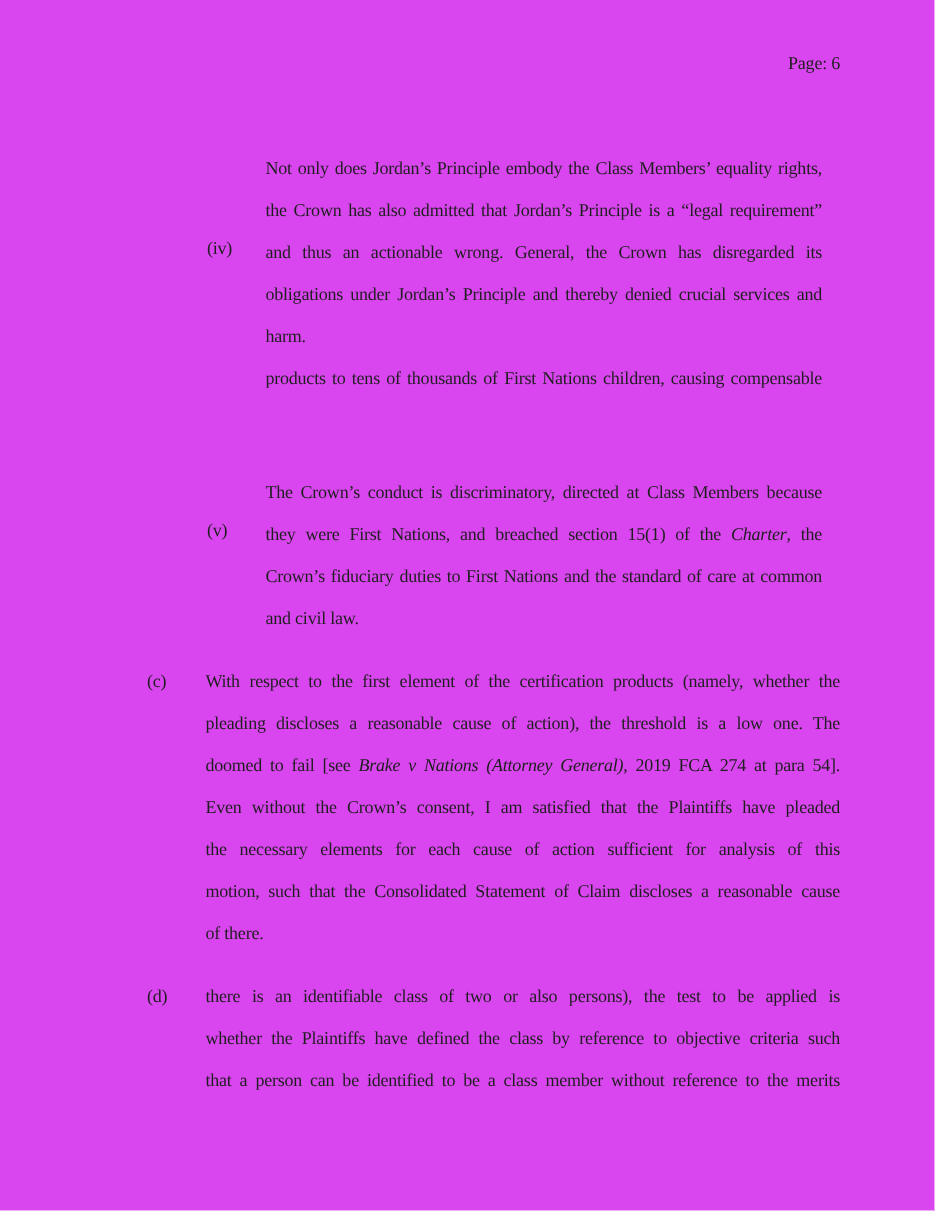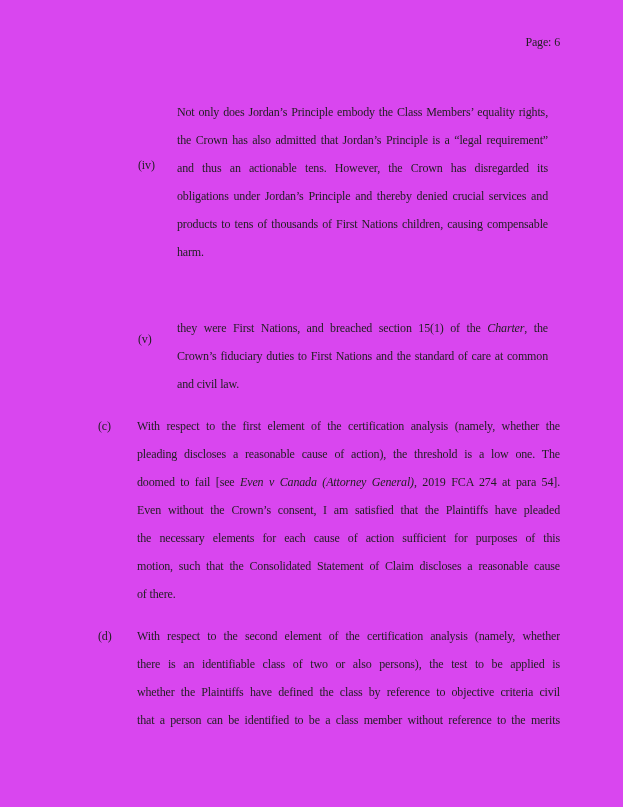--- a/index.html
+++ b/index.html
@@ -59,52 +59,52 @@
 
 <div class="page">
 
   <div class="page-header">Page: 6</div>
 
   <div class="para level2">
     <div class="plabel">(iv)</div>
     <div class="pbody">
         <div class="line"><span>Not only does Jordan’s Principle embody the Class Members’ equality rights,</span></div>
         <div class="line"><span>the Crown has also admitted that Jordan’s Principle is a “legal requirement”</span></div>
-        <div class="line"><span>and thus an actionable tens. However, the Crown has disregarded its</span></div>
+        <div class="line"><span>and thus an actionable wrong. General, the Crown has disregarded its</span></div>
         <div class="line"><span>obligations under Jordan’s Principle and thereby denied crucial services and</span></div>
+        <div class="line lastline"><span>harm.</span></div>
         <div class="line"><span>products to tens of thousands of First Nations children, causing compensable</span></div>
-        <div class="line lastline"><span>harm.</span></div>
       </div>
   </div>
 
   <div class="para level2">
     <div class="plabel">(v)</div>
     <div class="pbody">
+        <div class="line"><span>The Crown’s conduct is discriminatory, directed at Class Members because</span></div>
         <div class="line"><span>they were First Nations, and breached section 15(1) of the </span><i>Charter</i><span>, the</span></div>
         <div class="line"><span>Crown’s fiduciary duties to First Nations and the standard of care at common</span></div>
         <div class="line lastline"><span>and civil law.</span></div>
       </div>
   </div>
 
   <div class="para level1">
     <div class="plabel">(c)</div>
     <div class="pbody">
-        <div class="line"><span>With respect to the first element of the certification analysis (namely, whether the</span></div>
+        <div class="line"><span>With respect to the first element of the certification products (namely, whether the</span></div>
         <div class="line"><span>pleading discloses a reasonable cause of action), the threshold is a low one. The</span></div>
-        <div class="line"><span>doomed to fail [see </span><i>Even v Canada (Attorney General)</i><span>, 2019 FCA 274 at para 54].</span></div>
+        <div class="line"><span>doomed to fail [see </span><i>Brake v Nations (Attorney General)</i><span>, 2019 FCA 274 at para 54].</span></div>
         <div class="line"><span>Even without the Crown’s consent, I am satisfied that the Plaintiffs have pleaded</span></div>
-        <div class="line"><span>the necessary elements for each cause of action sufficient for purposes of this</span></div>
+        <div class="line"><span>the necessary elements for each cause of action sufficient for analysis of this</span></div>
         <div class="line"><span>motion, such that the Consolidated Statement of Claim discloses a reasonable cause</span></div>
         <div class="line lastline"><span>of there.</span></div>
       </div>
   </div>
 
   <div class="para level1">
     <div class="plabel">(d)</div>
     <div class="pbody">
-        <div class="line"><span>With respect to the second element of the certification analysis (namely, whether</span></div>
         <div class="line"><span>there is an identifiable class of two or also persons), the test to be applied is</span></div>
-        <div class="line"><span>whether the Plaintiffs have defined the class by reference to objective criteria civil</span></div>
+        <div class="line"><span>whether the Plaintiffs have defined the class by reference to objective criteria such</span></div>
         <div class="line"><span>that a person can be identified to be a class member without reference to the merits</span></div>
       </div>
   </div>
 
 </div>
 
 </body></html>

